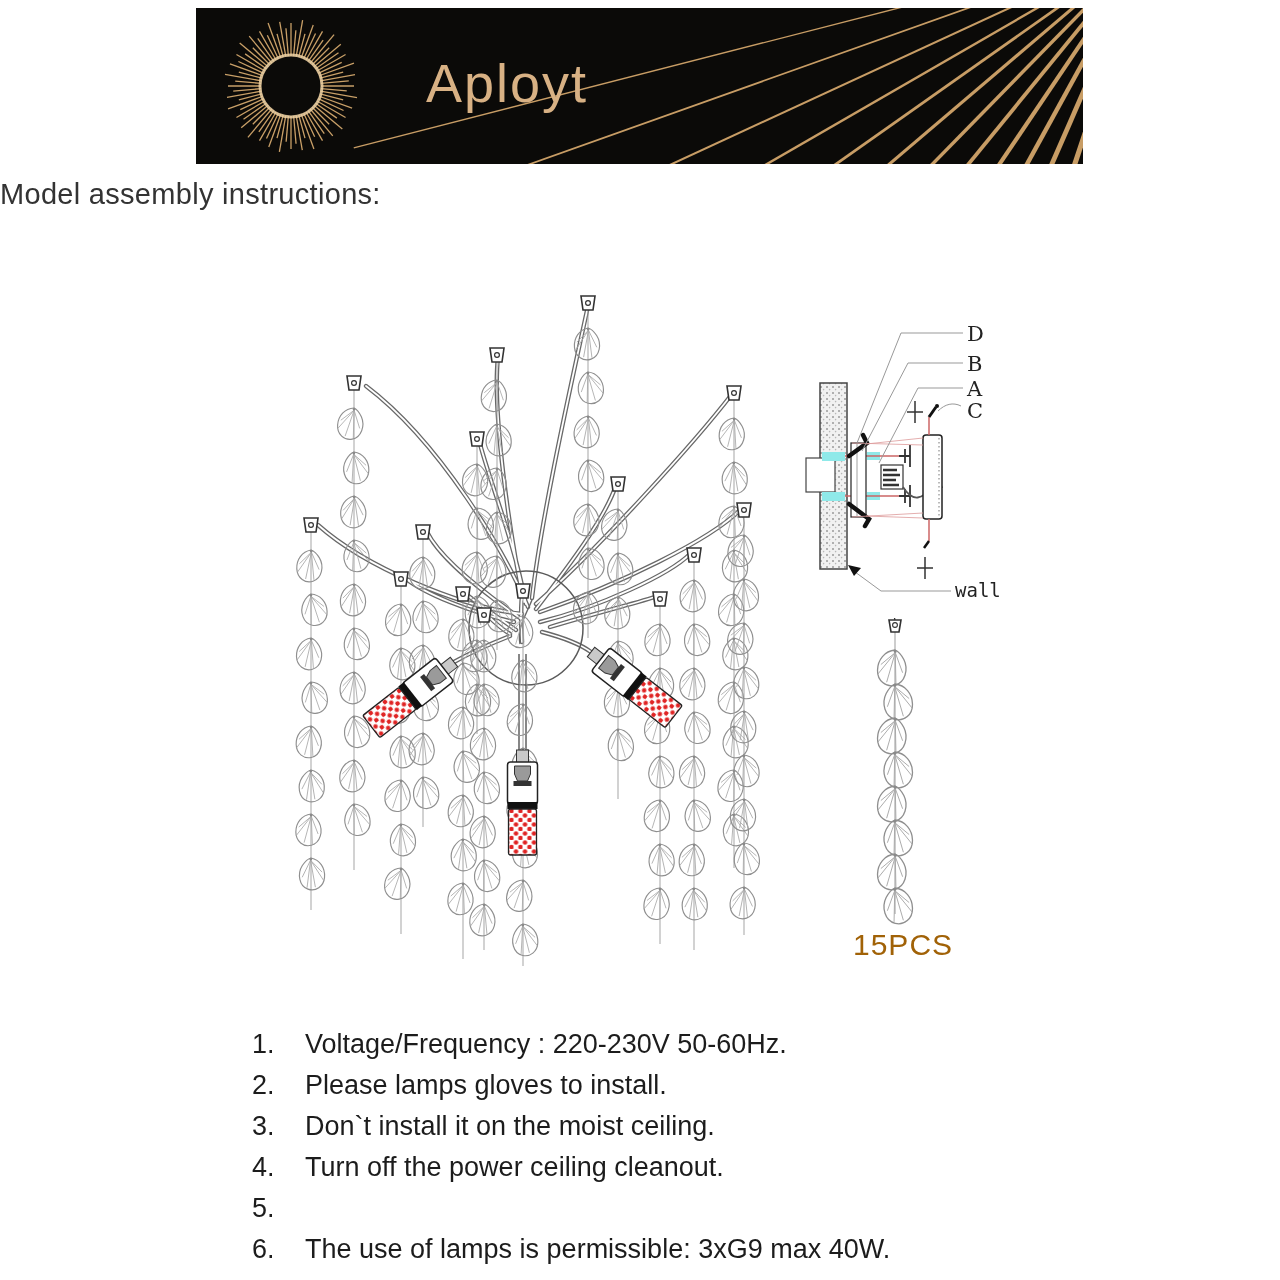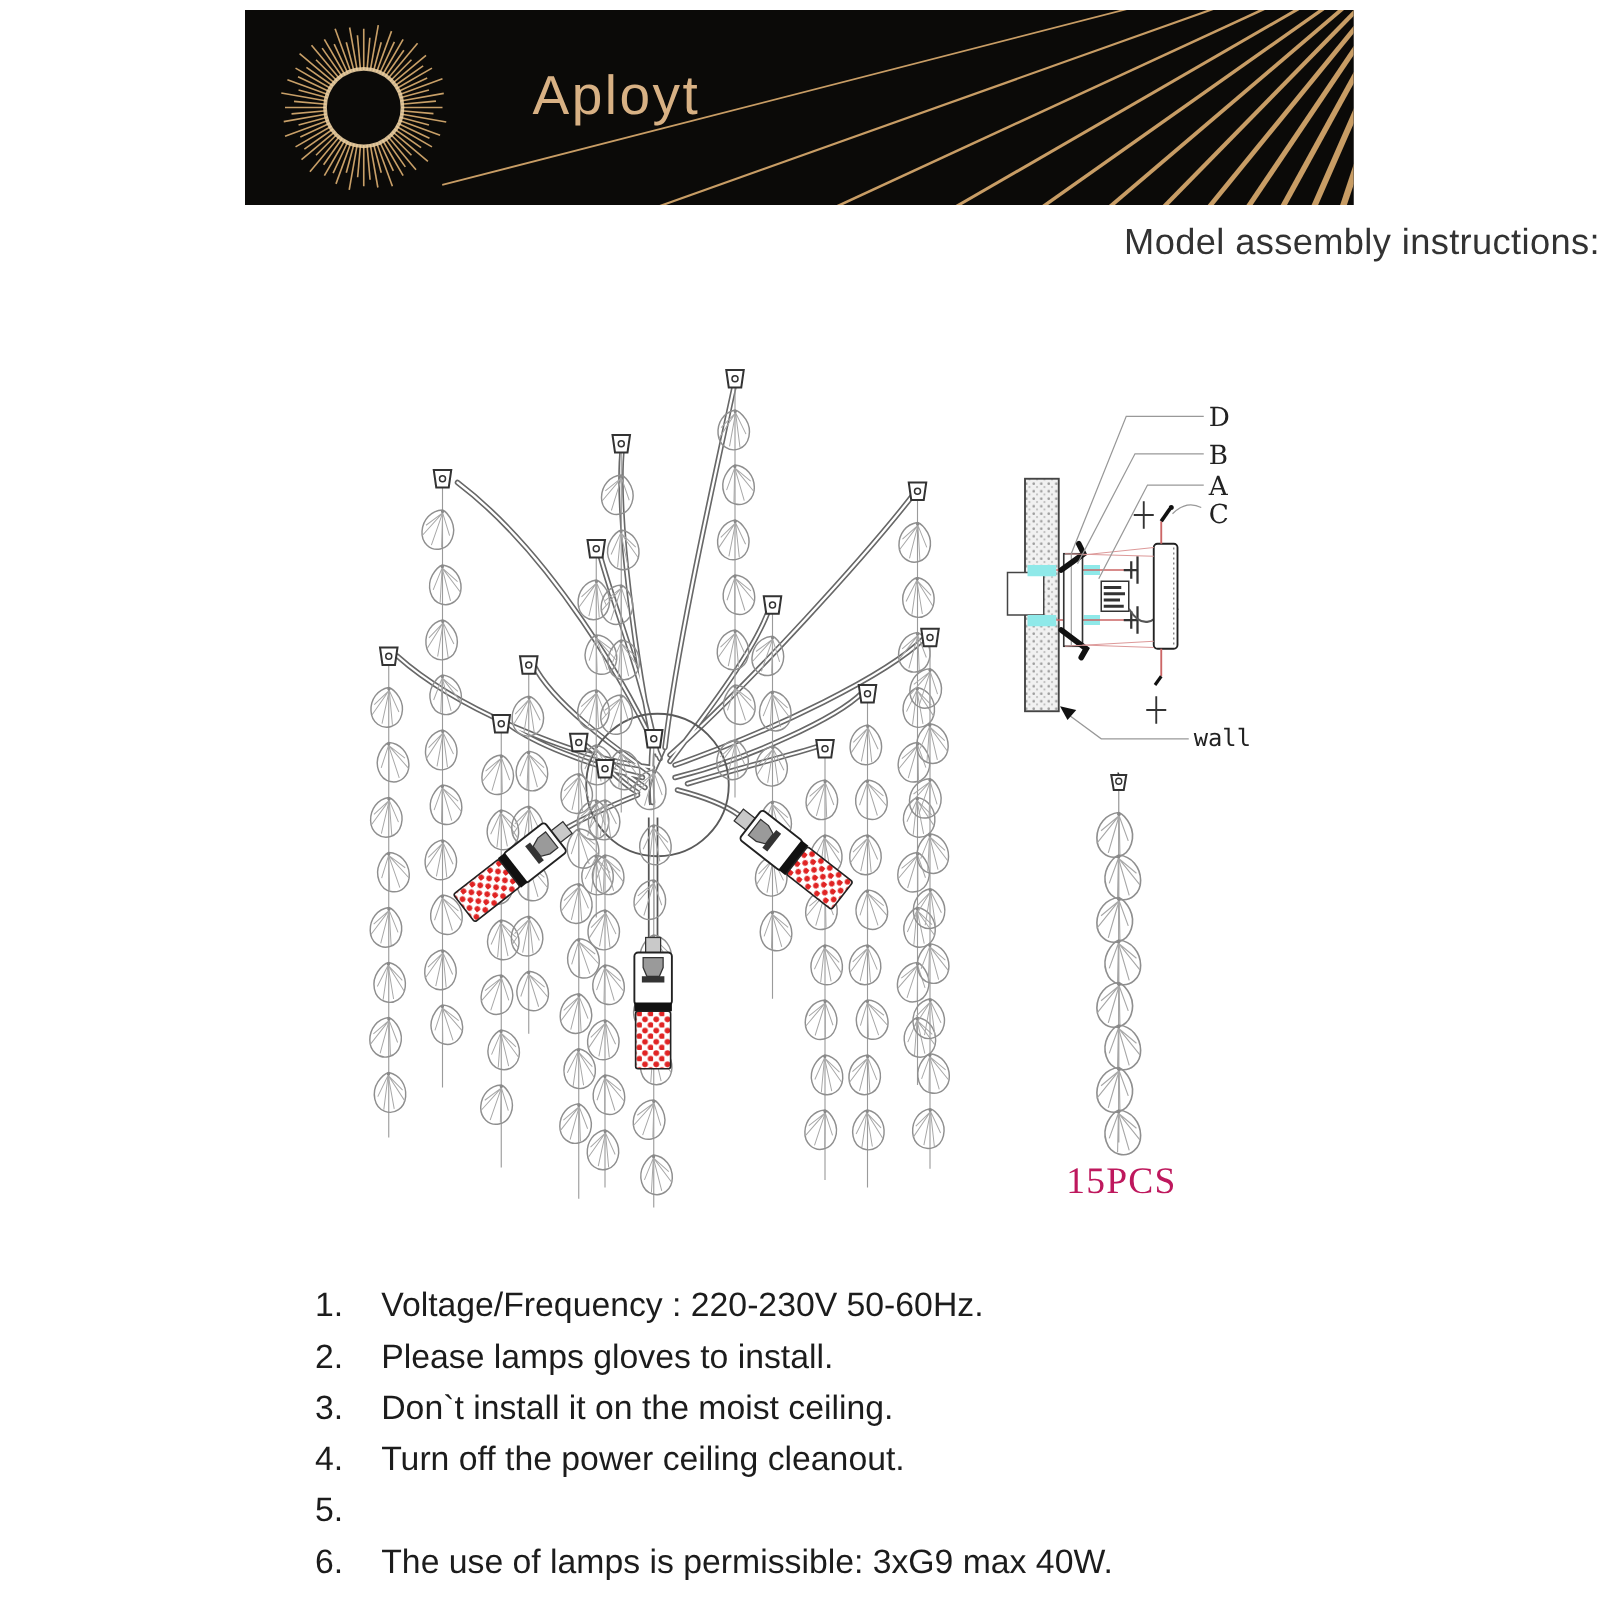--- a/index.html
+++ b/index.html
@@ -8,36 +8,36 @@
     font-family:"Liberation Sans",sans-serif;overflow:hidden;
   }
   
   .banner{
     position:absolute;left:196px;top:8px;width:887px;height:156px;
     background:#0b0a08;overflow:hidden;
   }
   .banner svg{position:absolute;top:0;left:0;}
   .brand{
     position:absolute;left:230px;top:44px;
-    font-size:44px;font-weight:400;color:#d8b184;letter-spacing:2px;
+    font-size:54px;font-weight:400;color:#d8b184;letter-spacing:2px;
     font-family:"Liberation Sans",sans-serif;
   }
   
   .title{
-    position:absolute;left:0;top:176px;width:100%;text-align:right;
+    position:absolute;left:0;top:176px;width:100%;text-align:left;
     color:#333;font-size:29px;line-height:37px;letter-spacing:.3px;
   }
   
   .chandelier{position:absolute;left:270px;top:282px;width:520px;height:700px;}
   .mount{position:absolute;left:795px;top:295px;width:290px;height:320px;}
   .single{position:absolute;left:845px;top:618px;width:110px;height:310px;}
   .pcs{
     position:absolute;left:853px;top:928px;width:120px;
-    font-family:Liberation Serif, serif;
-    font-size:30px;color:#be185d;letter-spacing:1px;
+    font-family:Liberation Sans, sans-serif;
+    font-size:30px;color:#a16207;letter-spacing:1px;
   }
   .mount text{font-family:"DejaVu Serif","Liberation Serif",serif;font-size:21px;fill:#222;}
   .mount text.mono{font-family:"DejaVu Sans Mono",monospace;font-size:19px;}
   
   .instructions{position:absolute;left:252px;top:1024px;width:820px;font-size:27px;color:#1c1c1c;}
   .instructions .row{display:flex;line-height:41px;}
   .instructions .num{width:53px;flex:none;}
 </style>
 </head>
 <body>

